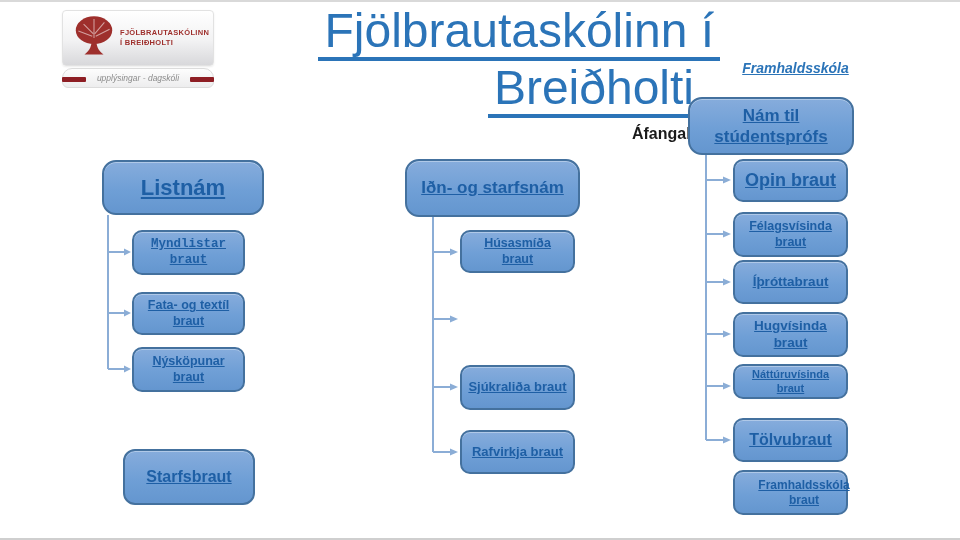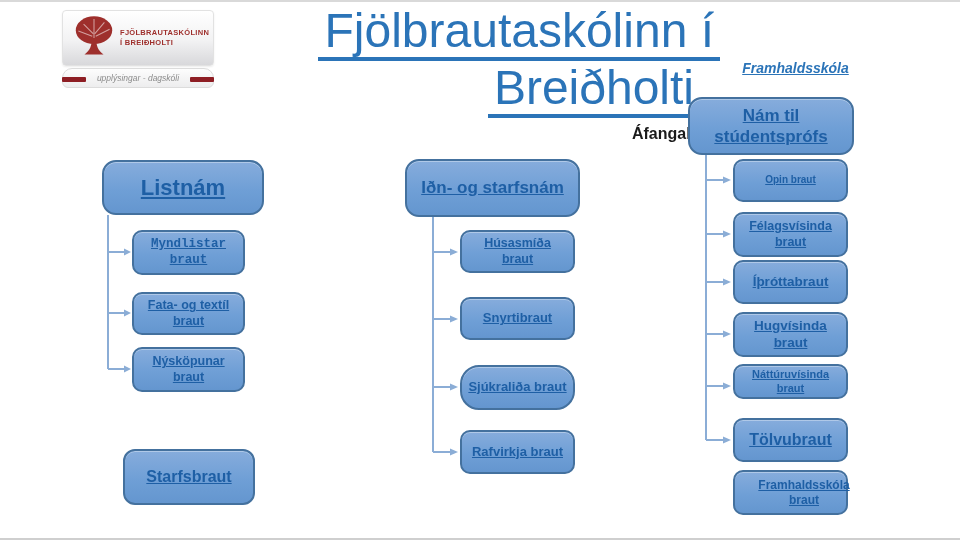--- a/index.html
+++ b/index.html
@@ -151,35 +151,32 @@
   <div class="node" style="left:123px;top:447px;width:132px;height:56px;border-radius:12px;">
     <span class="node-label" style="font-size:16px;">Starfsbraut</span>
   </div>
 
   <div class="node header" style="left:405px;top:157px;width:175px;height:58px;">
     <span class="node-label" style="font-size:17px;">Iðn- og starfsnám</span>
   </div>
   <div class="node" style="left:460px;top:228px;width:115px;height:43px;">
     <span class="node-label" style="font-size:12.5px;">Húsasmíða braut</span>
   </div>
-  <div class="node" style="left:460px;top:295px;width:115px;height:43px;">
-    <span class="node-label" style="font-size:13px;">Snyrtibraut</span>
-  </div>
-  <div class="node" style="left:460px;top:363px;width:115px;height:45px;border-radius:19px;">
+  <div class="node" style="left:460px;top:363px;width:115px;height:45px;">
     <span class="node-label" style="font-size:13px;">Sjúkraliða braut</span>
   </div>
   <div class="node" style="left:460px;top:428px;width:115px;height:44px;">
     <span class="node-label" style="font-size:13px;">Rafvirkja braut</span>
   </div>
 
   <div class="node header" style="left:688px;top:95px;width:166px;height:58px;">
     <span class="node-label" style="font-size:17px;">Nám til stúdentsprófs</span>
   </div>
   <div class="node" style="left:733px;top:157px;width:115px;height:43px;">
-    <span class="node-label" style="font-size:10px;">Opin braut</span>
+    <span class="node-label" style="font-size:18px;">Opin braut</span>
   </div>
   <div class="node" style="left:733px;top:210px;width:115px;height:45px;">
     <span class="node-label" style="font-size:12.5px;">Félagsvísinda braut</span>
   </div>
   <div class="node" style="left:733px;top:258px;width:115px;height:44px;">
     <span class="node-label" style="font-size:13.5px;">Íþróttabraut</span>
   </div>
   <div class="node" style="left:733px;top:310px;width:115px;height:45px;">
     <span class="node-label" style="font-size:13.5px;">Hugvísinda braut</span>
   </div>

